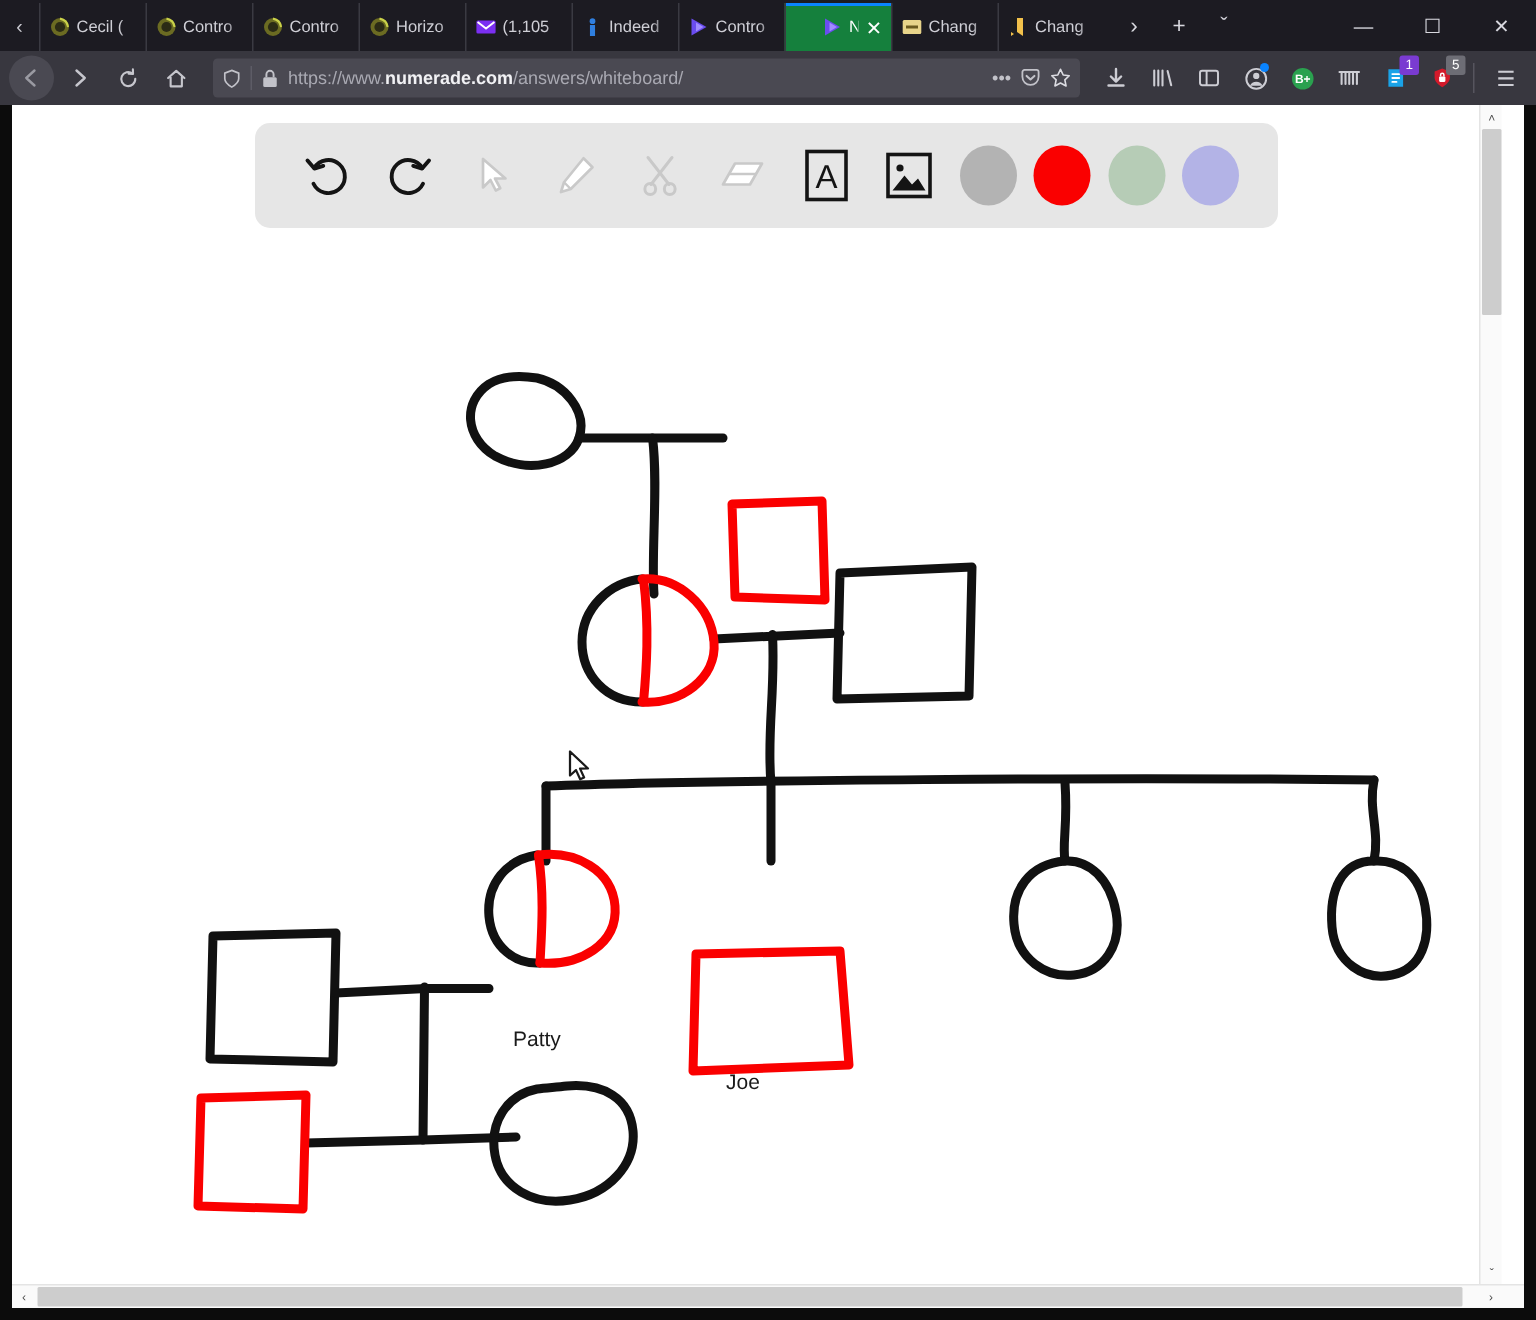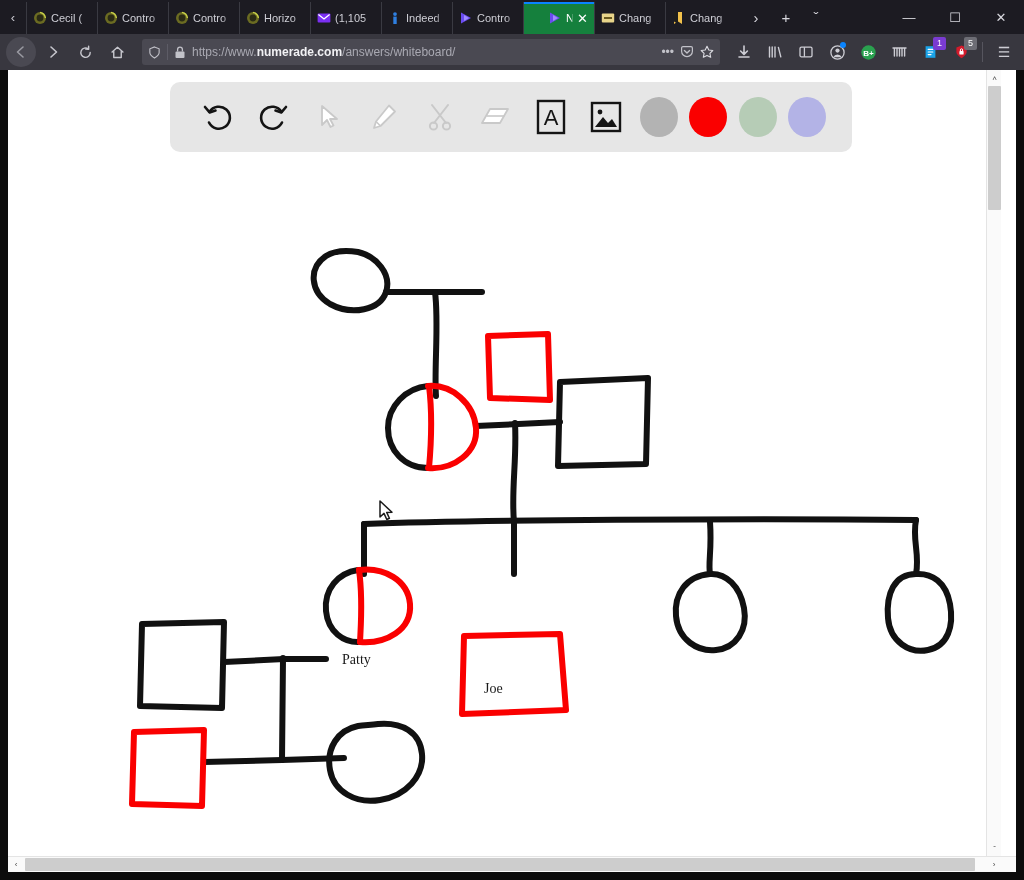--- a/index.html
+++ b/index.html
@@ -96,22 +96,23 @@
     display: flex; align-items: center; justify-content: space-between; padding: 0 26px;
   }
   .wb-btn { width: 44px; height: 44px; display: flex; align-items: center; justify-content: center; }
   .wb-btn svg { display: block; }
   .swatch { width: 38px; height: 40px; border-radius: 50%; }
 
   
   .drawing { position: absolute; left: 0; top: 0; width: 993px; height: 786px; }
   .drawing svg { display: block; }
   .node-label {
-    position: absolute; font-family: Liberation Serif, serif; font-size: 14px; color: #1a1a1a;
+    position: absolute; font-family: Liberation Sans, sans-serif; font-size: 14px; color: #1a1a1a;
     white-space: nowrap;
+    margin-top: 32px;
   }
 
   
   .cursor { position: absolute; left: 370px; top: 430px; width: 18px; height: 24px; }
 
   
   .vscroll {
     position: absolute; right: 0; top: 0; width: 15px; height: 786px; background: #fafafa;
     border-left: 1px solid #e4e4e4;
   }

